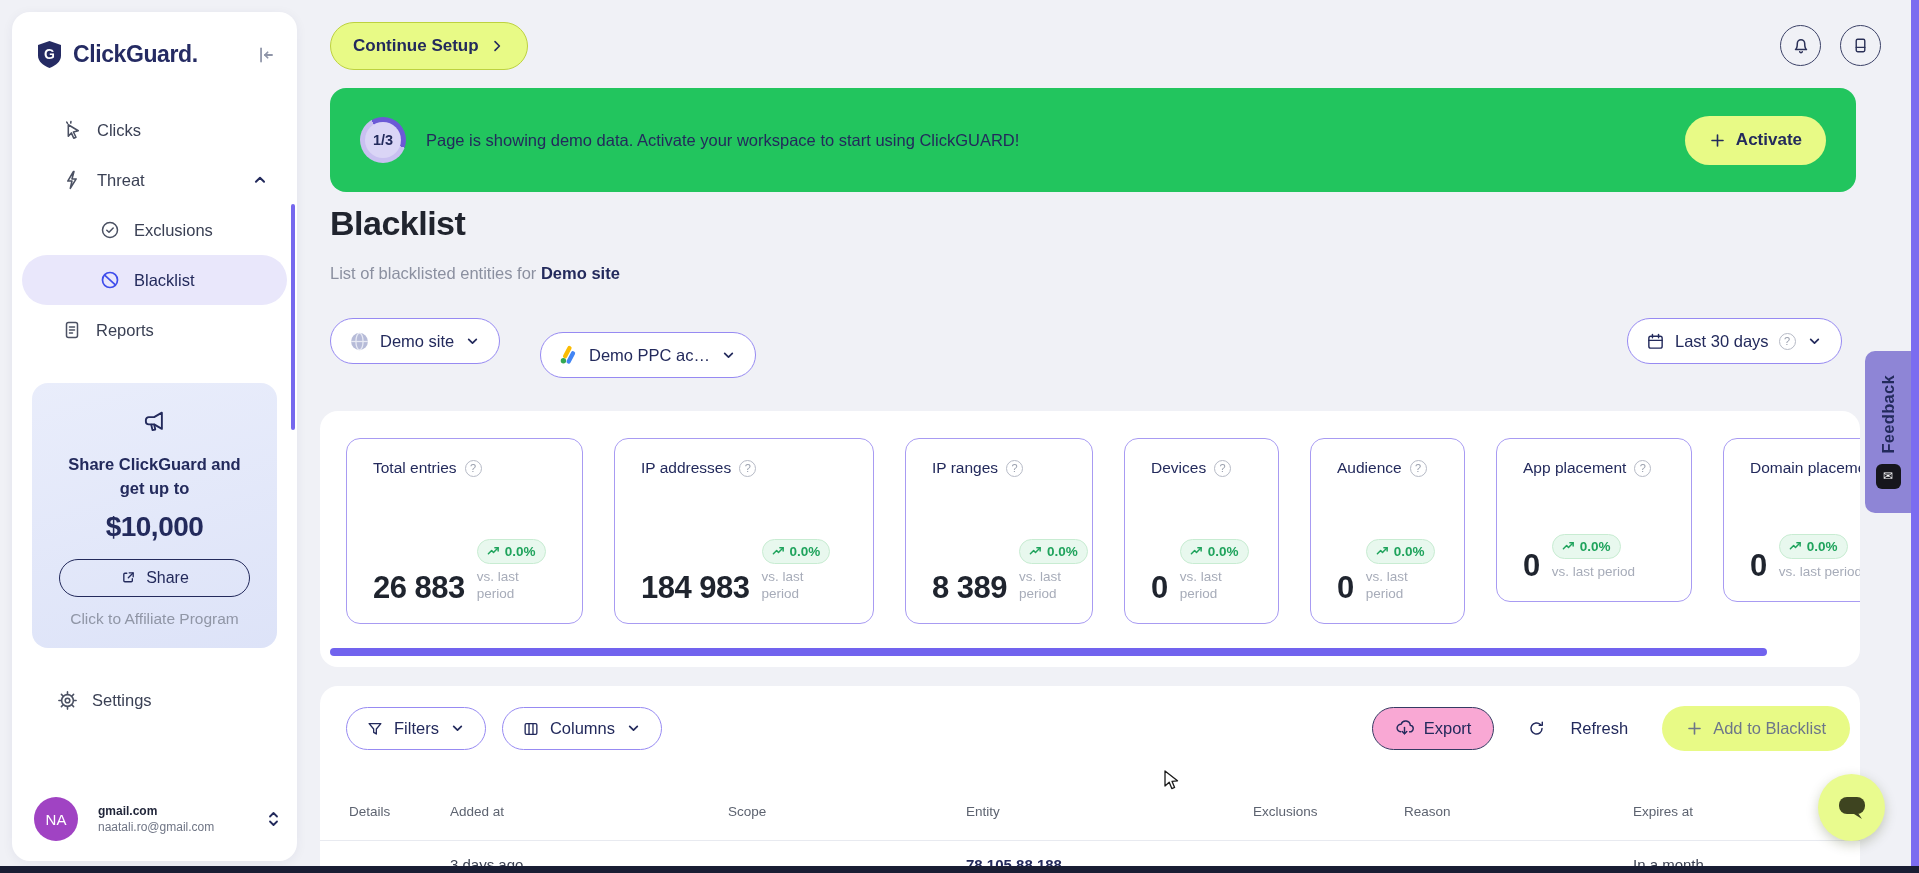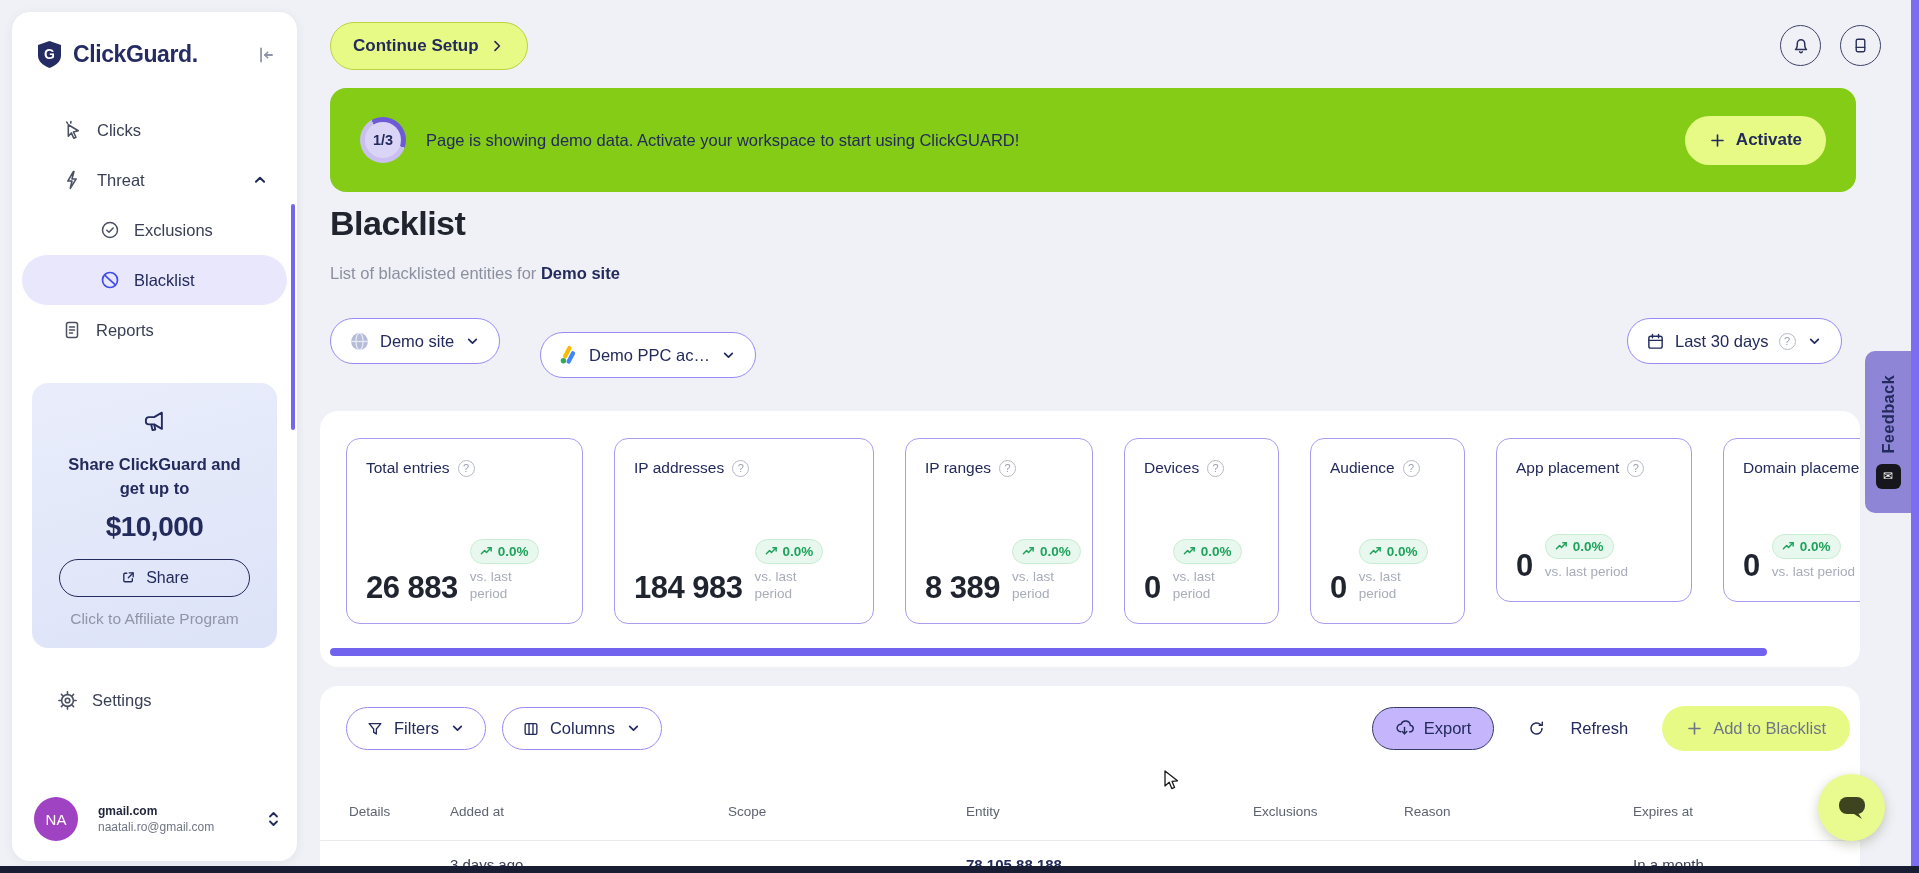--- a/index.html
+++ b/index.html
@@ -81,21 +81,21 @@
     position:absolute; top:25px; width:41px; height:41px; border-radius:50%;
     border:1.5px solid #3c4268; color:#2b3158; background:transparent;
     display:flex; align-items:center; justify-content:center; cursor:pointer;
   }
   .bell-btn { left:1780px; }
   .book-btn { left:1840px; }
 
   
   .banner {
     position:absolute; left:330px; top:88px; width:1526px; height:104px;
-    background:#84cc16; border-radius:16px;
+    background:#22c55e; border-radius:16px;
     display:flex; align-items:center; padding:0 30px; gap:20px; z-index:3;
   }
   .ring { width:46px; height:46px; border-radius:50%; flex:none; position:relative;
     background:conic-gradient(from 330deg,#6c5ad6 0 140deg,#c9c0f1 140deg 360deg);
     display:flex; align-items:center; justify-content:center; }
   .ring-inner { width:36px; height:36px; border-radius:50%; background:#dad5f6;
     display:flex; align-items:center; justify-content:center;
     font-size:14.5px; font-weight:700; color:#232a5c; }
   .banner-msg { font-size:16.5px; color:#232a5c; }
   .activate-btn { margin-left:auto; height:49px; padding:0 24px; border:none; }
@@ -120,21 +120,21 @@
     color:#9aa0ae; font-size:11px; display:flex; align-items:center; justify-content:center;
   }
 
   
   .stats-panel {
     position:absolute; left:320px; top:411px; width:1540px; height:256px;
     background:#fff; border-radius:18px; overflow:hidden; z-index:2;
   }
   .cards-row { position:absolute; left:26px; top:27px; display:flex; gap:31px; }
   .card {
-    border:1.5px solid #a89bf2; border-radius:14px; padding:20px 19px;
+    border:1.5px solid #a89bf2; border-radius:14px; padding:20px 26px;
     height:186px; display:flex; flex-direction:column; flex:none; background:#fff;
   }
   .card.short { height:164px; }
   .card-label-row { display:flex; align-items:center; gap:8px; }
   .card-label { font-size:15.5px; font-weight:500; color:#232a5c; white-space:nowrap; }
   .value-row { margin-top:auto; display:flex; align-items:flex-end; gap:12px; }
   .stat-value { font-size:31px; font-weight:700; color:#1f242e; letter-spacing:-.5px; line-height:1; white-space:nowrap; }
   .delta-col { display:flex; flex-direction:column; gap:4px; }
   .badge {
     display:inline-flex; align-items:center; gap:5px; height:25px; padding:0 9px;
@@ -148,21 +148,21 @@
   
   .table-panel {
     position:absolute; left:320px; top:686px; width:1540px; height:187px;
     background:#fff; border-radius:18px 18px 0 0; overflow:hidden; z-index:2;
   }
   .toolbar { position:absolute; left:26px; right:10px; top:20px; display:flex; align-items:center; gap:16px; }
   .toolbar .pill { height:43px; border-radius:22px; padding:0 19px; }
   .spacer { flex:1; }
   .export-btn {
     display:inline-flex; align-items:center; gap:10px; height:43px; padding:0 22px;
-    border:1.5px solid #353b63; border-radius:22px; background:#c4b5fd;
+    border:1.5px solid #353b63; border-radius:22px; background:#f9a8d4;
     font-size:16.5px; font-weight:500; color:#232a5c; cursor:pointer;
     font-family:"Liberation Sans", sans-serif;
   }
   .refresh-btn { display:inline-flex; align-items:center; gap:25px; margin:0 18px; border:none; background:none;
     font-size:16.5px; font-weight:500; color:#232a5c; cursor:pointer; font-family:"Liberation Sans", sans-serif; }
   .add-btn { height:45px; padding:0 24px; border:none; color:#6d7689; font-weight:500; font-size:16.5px; }
   .add-btn .plus-ico { color:#6d7689; }
   .th { position:absolute; top:118px; font-size:13.5px; font-weight:500; color:#5d6370; }
   .th-divider { position:absolute; top:154px; left:0; right:0; border-top:1px solid #e8eaf0; }
   .cell { position:absolute; top:170px; font-size:15px; color:#3b4152; }

